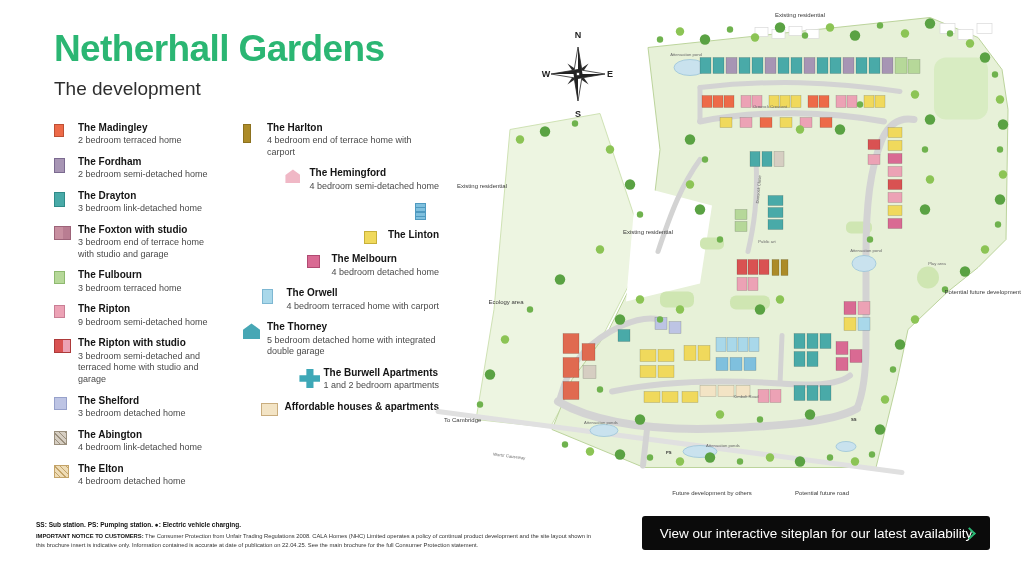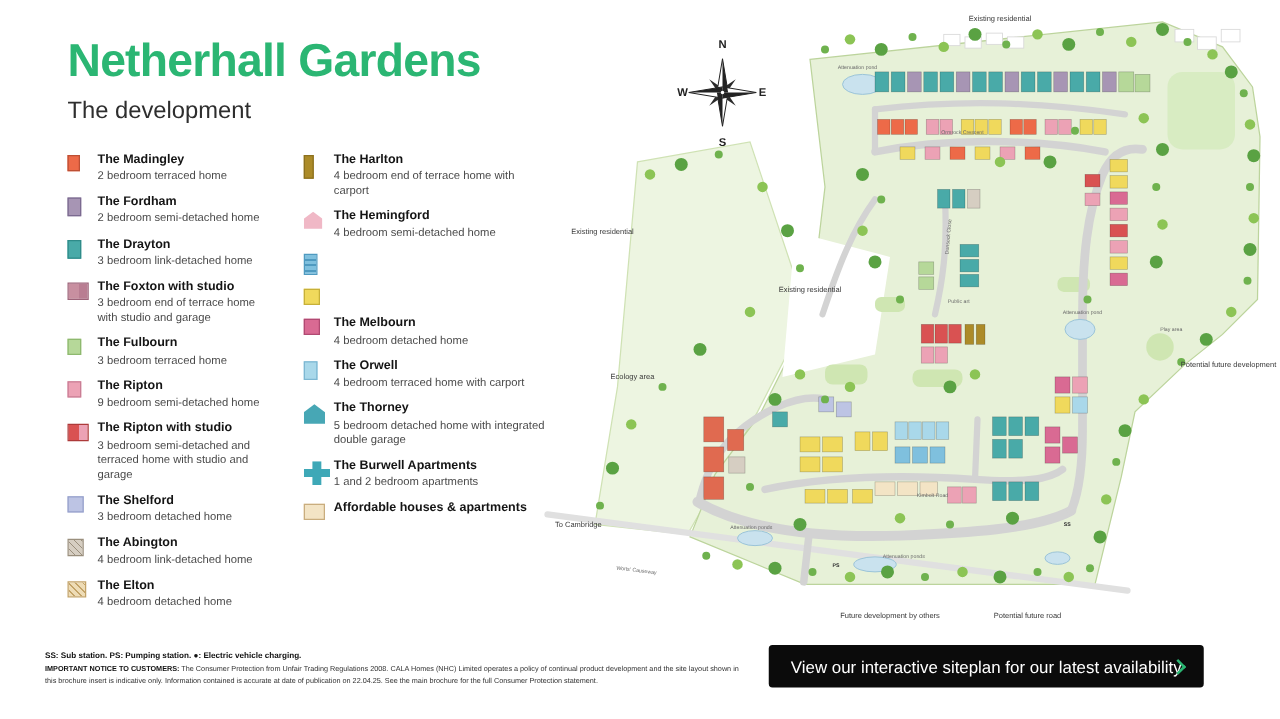--- a/index.html
+++ b/index.html
@@ -6,21 +6,21 @@
   html,body { width:1024px; height:575px; background:#fff; font-family:"Liberation Sans", sans-serif; overflow:hidden; }
   .page { position:absolute; inset:0; width:1024px; height:535px; background:#fff; }
 
   
   .left-panel { position:absolute; left:54px; top:30px; width:392px; }
   .title { font-size:37px; font-weight:bold; letter-spacing:-0.6px; color:#2bb673; line-height:1.05; }
   .subtitle { font-size:19px; color:#2e2e2e; margin-top:9px; }
   .legend { display:flex; margin-top:22px; }
   .legend-col { display:flex; flex-direction:column; gap:9px; }
   .legend-col.c1 { width:163px; margin-right:26px; }
-  .legend-col.c2 { width:196px; }
+  .legend-col.c2 { width:196px;align-items:flex-end; }
   .legend-item { display:flex; }
   .legend-icon-wrap { flex:0 0 24px; padding-top:2px; }
   .legend-icon { display:block; }
   .legend-name { font-size:10px; font-weight:bold; color:#141414; line-height:1.15; }
   .legend-desc { font-size:9px; color:#4a4a4a; line-height:1.28; margin-top:2px; }
 
   
   .compass { position:absolute; left:540px; top:26px; width:76px; height:94px; }
   .cdir { font-size:9px; fill:#222; font-weight:bold; }
 
@@ -30,21 +30,21 @@
   .slbl { font-size:4.2px; fill:#6a6a6a; }
   .mk   { font-size:4.2px; fill:#333; font-weight:bold; }
 
   
   .footer { position:absolute; left:36px; top:521px; width:565px; }
   .abbr { font-size:6.5px; color:#111; font-weight:bold; }
   .notice { font-size:5.8px; color:#333; line-height:1.5; margin-top:4px; }
   .notice-label { font-weight:bold; color:#111; }
 
   
-  .cta { position:absolute; left:615px; top:516px; width:348px; height:34px; background:#0b0b0b;
+  .cta { position:absolute; left:642px; top:516px; width:348px; height:34px; background:#0b0b0b;
          border-radius:3px; display:flex; align-items:center; justify-content:center; color:#fff;
          font-size:13.5px; cursor:pointer; }
   .cta .chev { position:absolute; right:16px; width:9px; height:9px; border-top:2.5px solid #2bb673;
                border-right:2.5px solid #2bb673; transform:rotate(45deg); }
 </style>
 </head>
 <body>
 
 <div class="page">
 
@@ -178,20 +178,21 @@
       <div class="legend-icon-wrap">
         <span class="legend-icon" style="width: 11px; height: 17px; background: repeating-linear-gradient(rgb(127, 192, 222) 0px, rgb(127, 192, 222) 3px, rgb(79, 154, 192) 3px, rgb(79, 154, 192) 4.5px); border: 1px solid rgb(79, 154, 192);"></span>
       </div>
     </div>
 
     <div class="legend-item">
       <div class="legend-icon-wrap">
         <span class="legend-icon" style="width: 13px; height: 13px; background: rgb(240, 217, 92); border: 1px solid rgb(199, 176, 57);"></span>
       </div>
       <div class="legend-text">
+        <div class="legend-name">The Linton</div>
       </div>
     </div>
 
     <div class="legend-item">
       <div class="legend-icon-wrap">
         <span class="legend-icon" style="width: 13px; height: 13px; background: rgb(217, 106, 147); border: 1px solid rgb(176, 74, 114);"></span>
       </div>
       <div class="legend-text">
         <div class="legend-name">The Melbourn</div>
         <div class="legend-desc">4 bedroom detached home</div>

